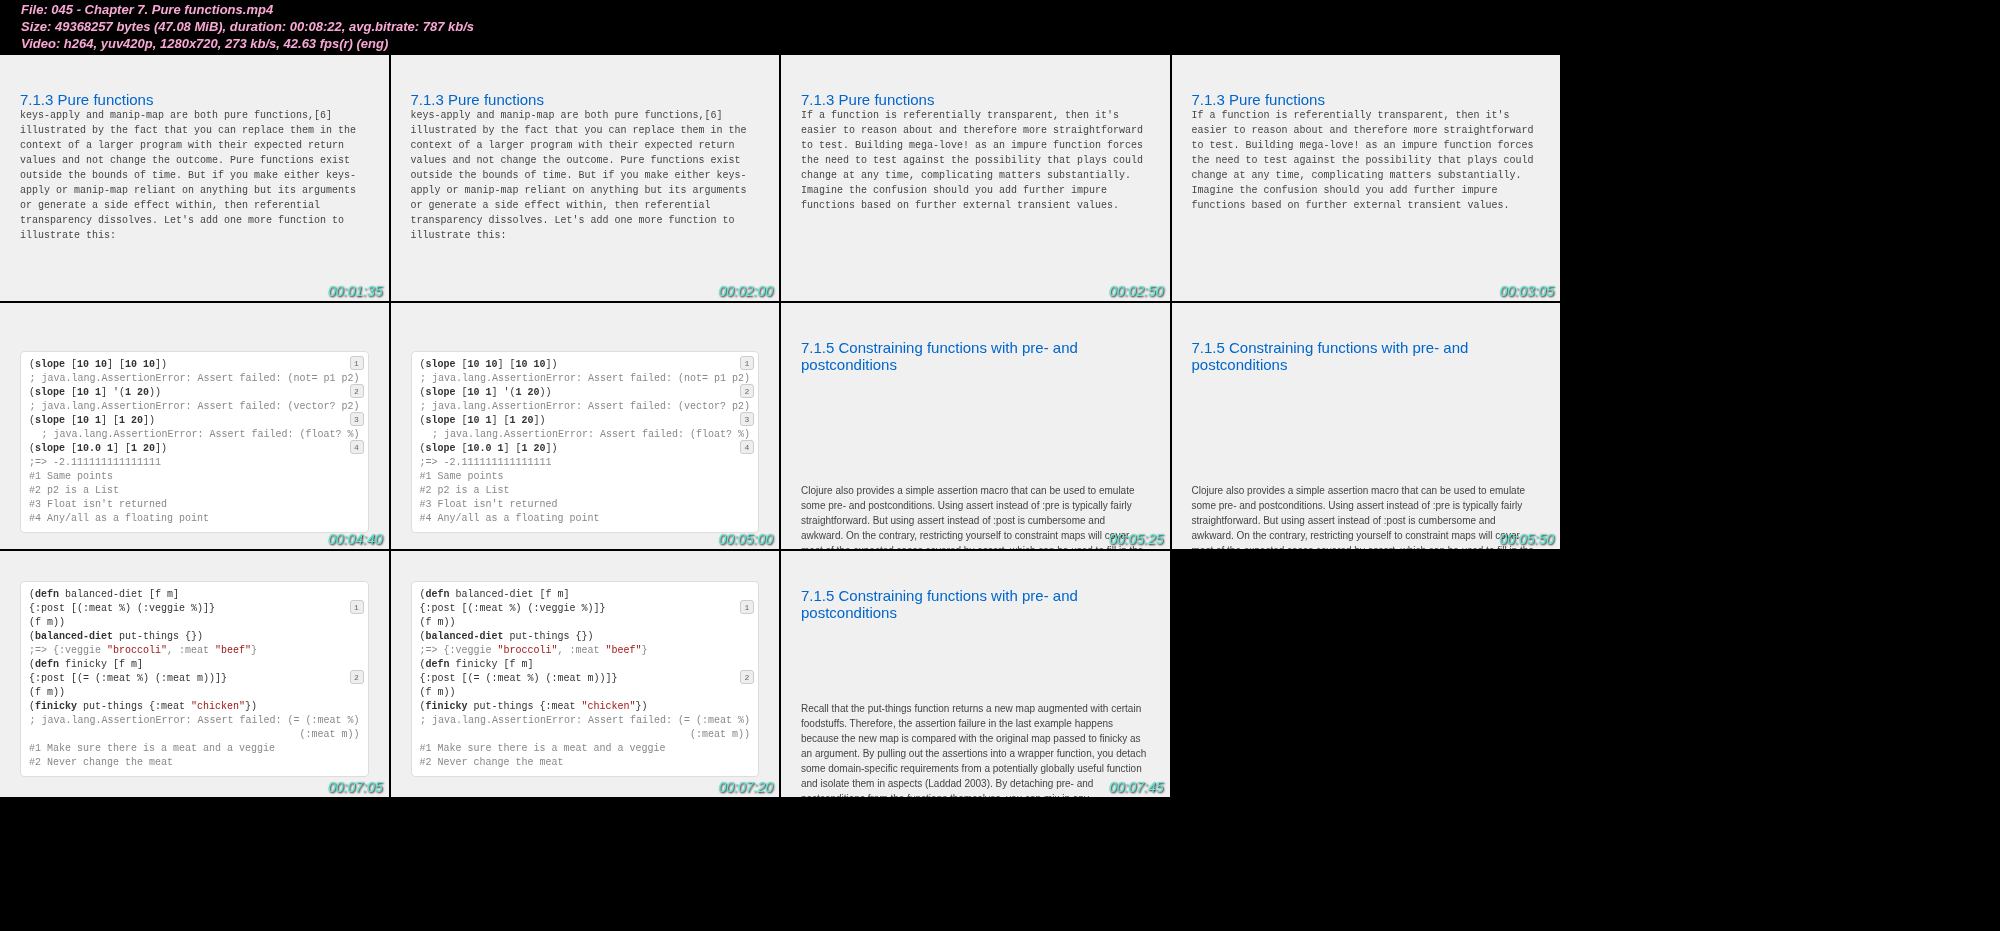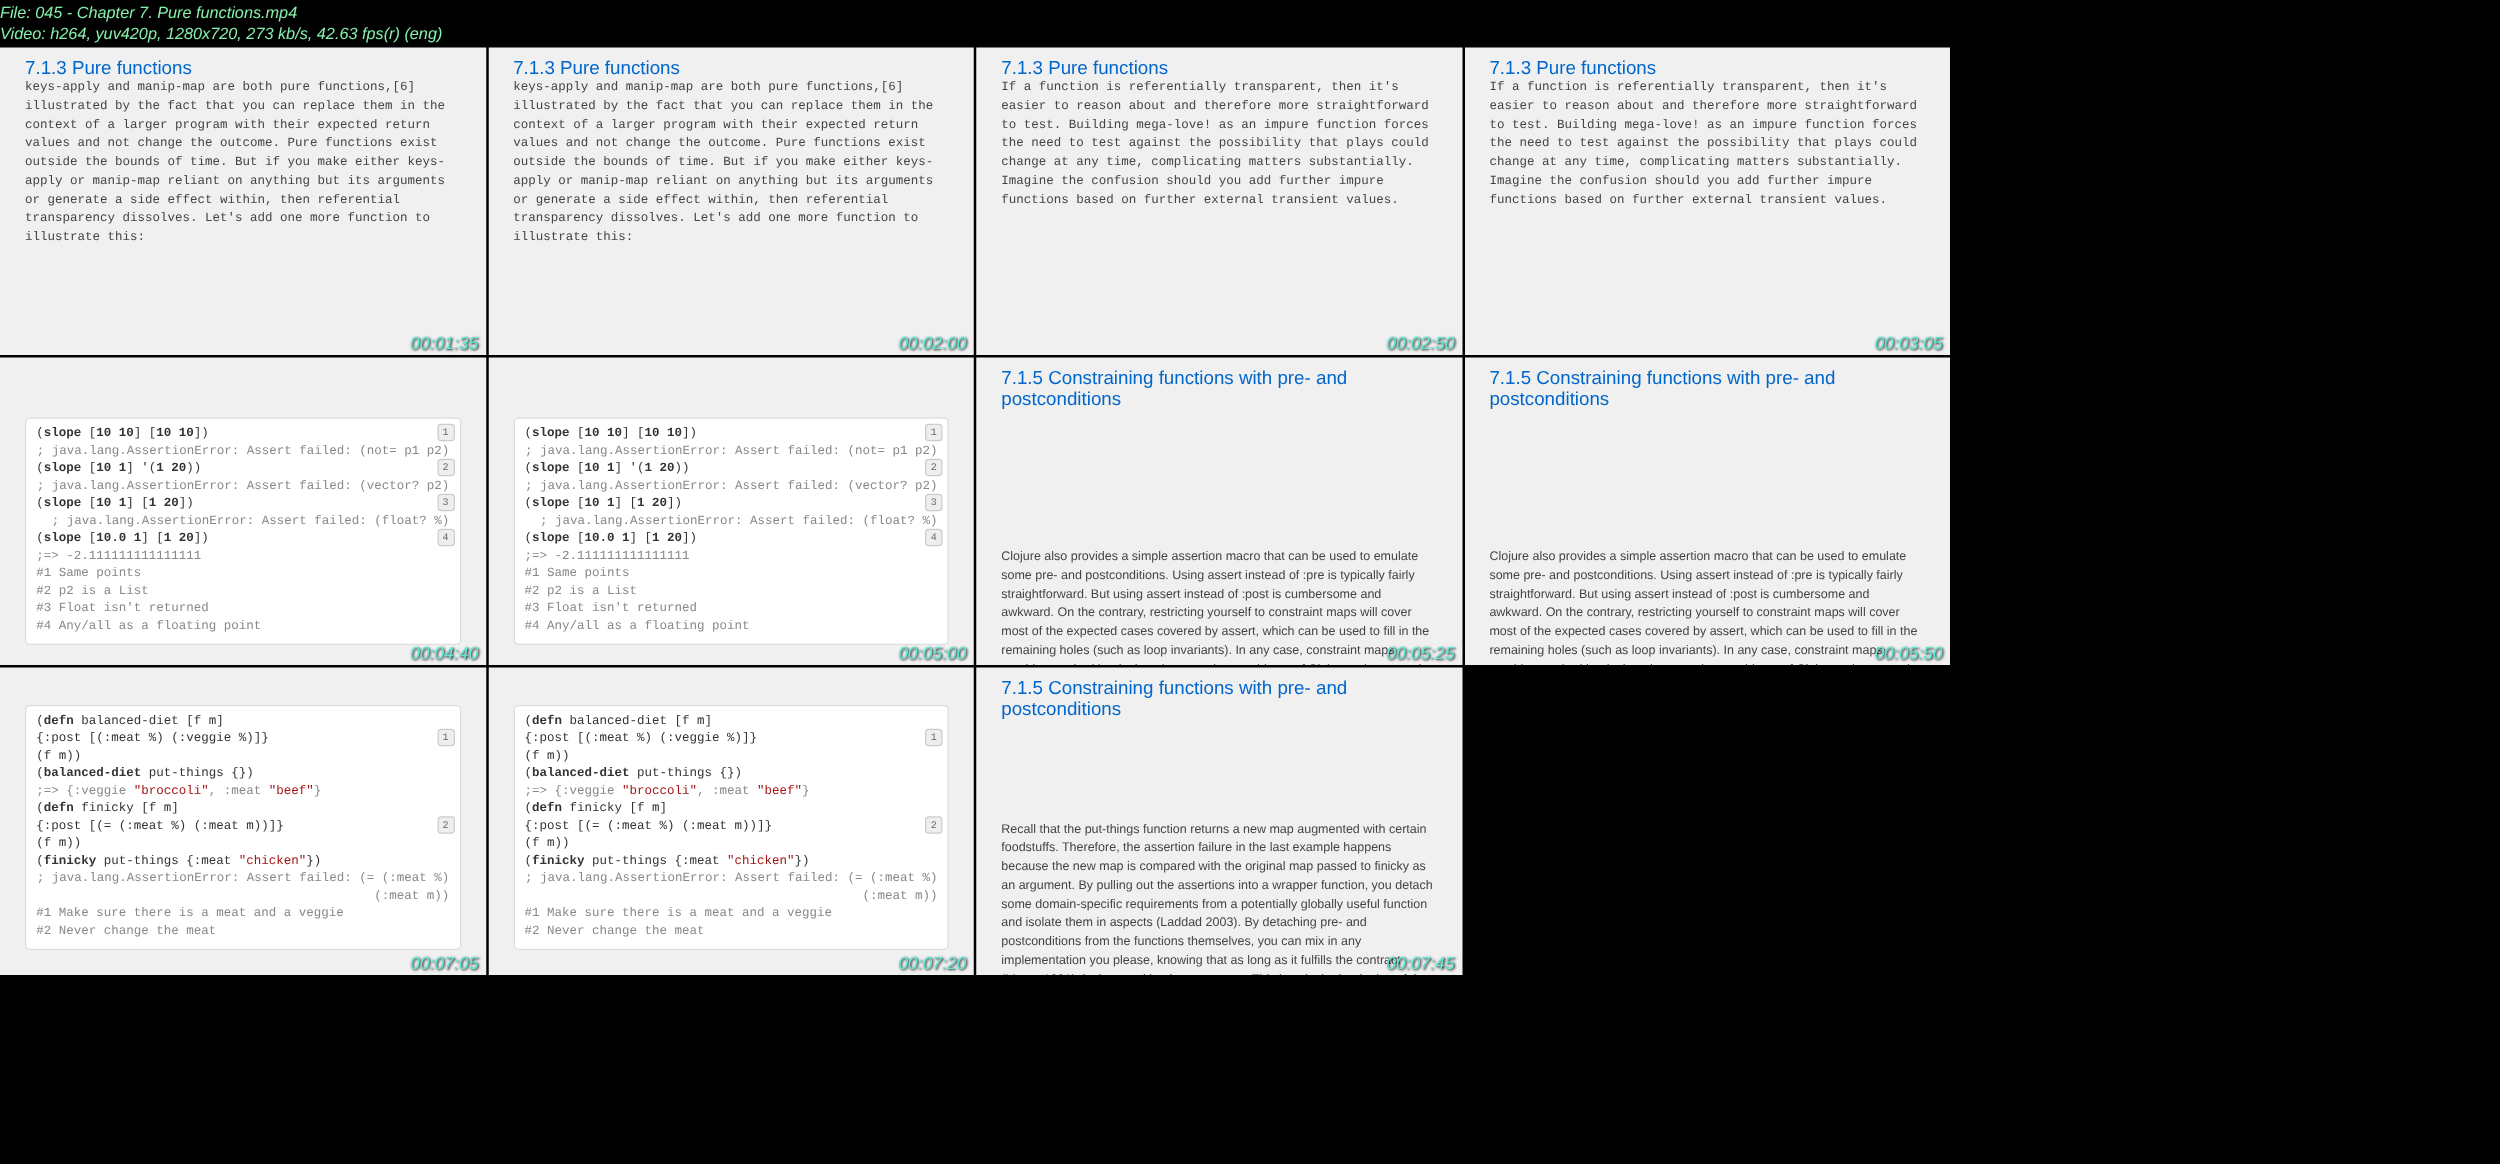--- a/index.html
+++ b/index.html
@@ -4,25 +4,26 @@
   <style>
     * { margin: 0; padding: 0; box-sizing: border-box; }
     body {
       background: #000;
       font-family: Arial, sans-serif;
       width: 2000px;
       height: 931px;
       overflow: hidden;
     }
     .header-info {
-      color: #86efac;
+      color: #f9a8d4;
       font-size: 13px;
       font-style: italic;
-      padding: 2px 0;
+      padding: 2px 21px;
       line-height: 1.3;
+      font-weight: bold;
     }
     .grid {
       display: grid;
       grid-template-columns: repeat(4, 1fr);
       grid-template-rows: repeat(3, 246px);
       gap: 2px;
       width: 1560px;
     }
     .cell-wrapper {
       position: relative;
@@ -47,20 +48,21 @@
       color: #5eead4;
       font-size: 14px;
       font-style: italic;
       text-shadow: 1px 1px 2px #000;
       z-index: 10;
     }
     .section-title {
       color: #0066cc;
       font-size: 15px;
       font-weight: normal;
+      margin-top: 28px;
     }
     .body-text {
       font-size: 10px;
       line-height: 1.5;
       color: #444;
       font-family: Liberation Mono, monospace;
     }
     .body-text-mid {
       font-size: 10px;
       line-height: 1.5;
@@ -102,20 +104,21 @@
     }
     .code-comment { color: #888; text-align: right; }
     .code-string { color: #a31515; }
     .gray { color: #888; }
   </style>
 </head>
 <body>
 
 <div class="header-info">
   <div>File: 045 - Chapter 7. Pure functions.mp4</div>
+  <div>Size: 49368257 bytes (47.08 MiB), duration: 00:08:22, avg.bitrate: 787 kb/s</div>
   <div>Video: h264, yuv420p, 1280x720, 273 kb/s, 42.63 fps(r) (eng)</div>
 </div>
 
 <div class="grid">
 
   <div class="cell-wrapper">
     <div class="cell">
       <div class="section-title">7.1.3 Pure functions</div>
       <div class="body-text">keys-apply and manip-map are both pure functions,[6] illustrated by the fact that you can replace them in the context of a larger program with their expected return values and not change the outcome. Pure functions exist outside the bounds of time. But if you make either keys-apply or manip-map reliant on anything but its arguments or generate a side effect within, then referential transparency dissolves. Let's add one more function to illustrate this:</div>
     </div>

